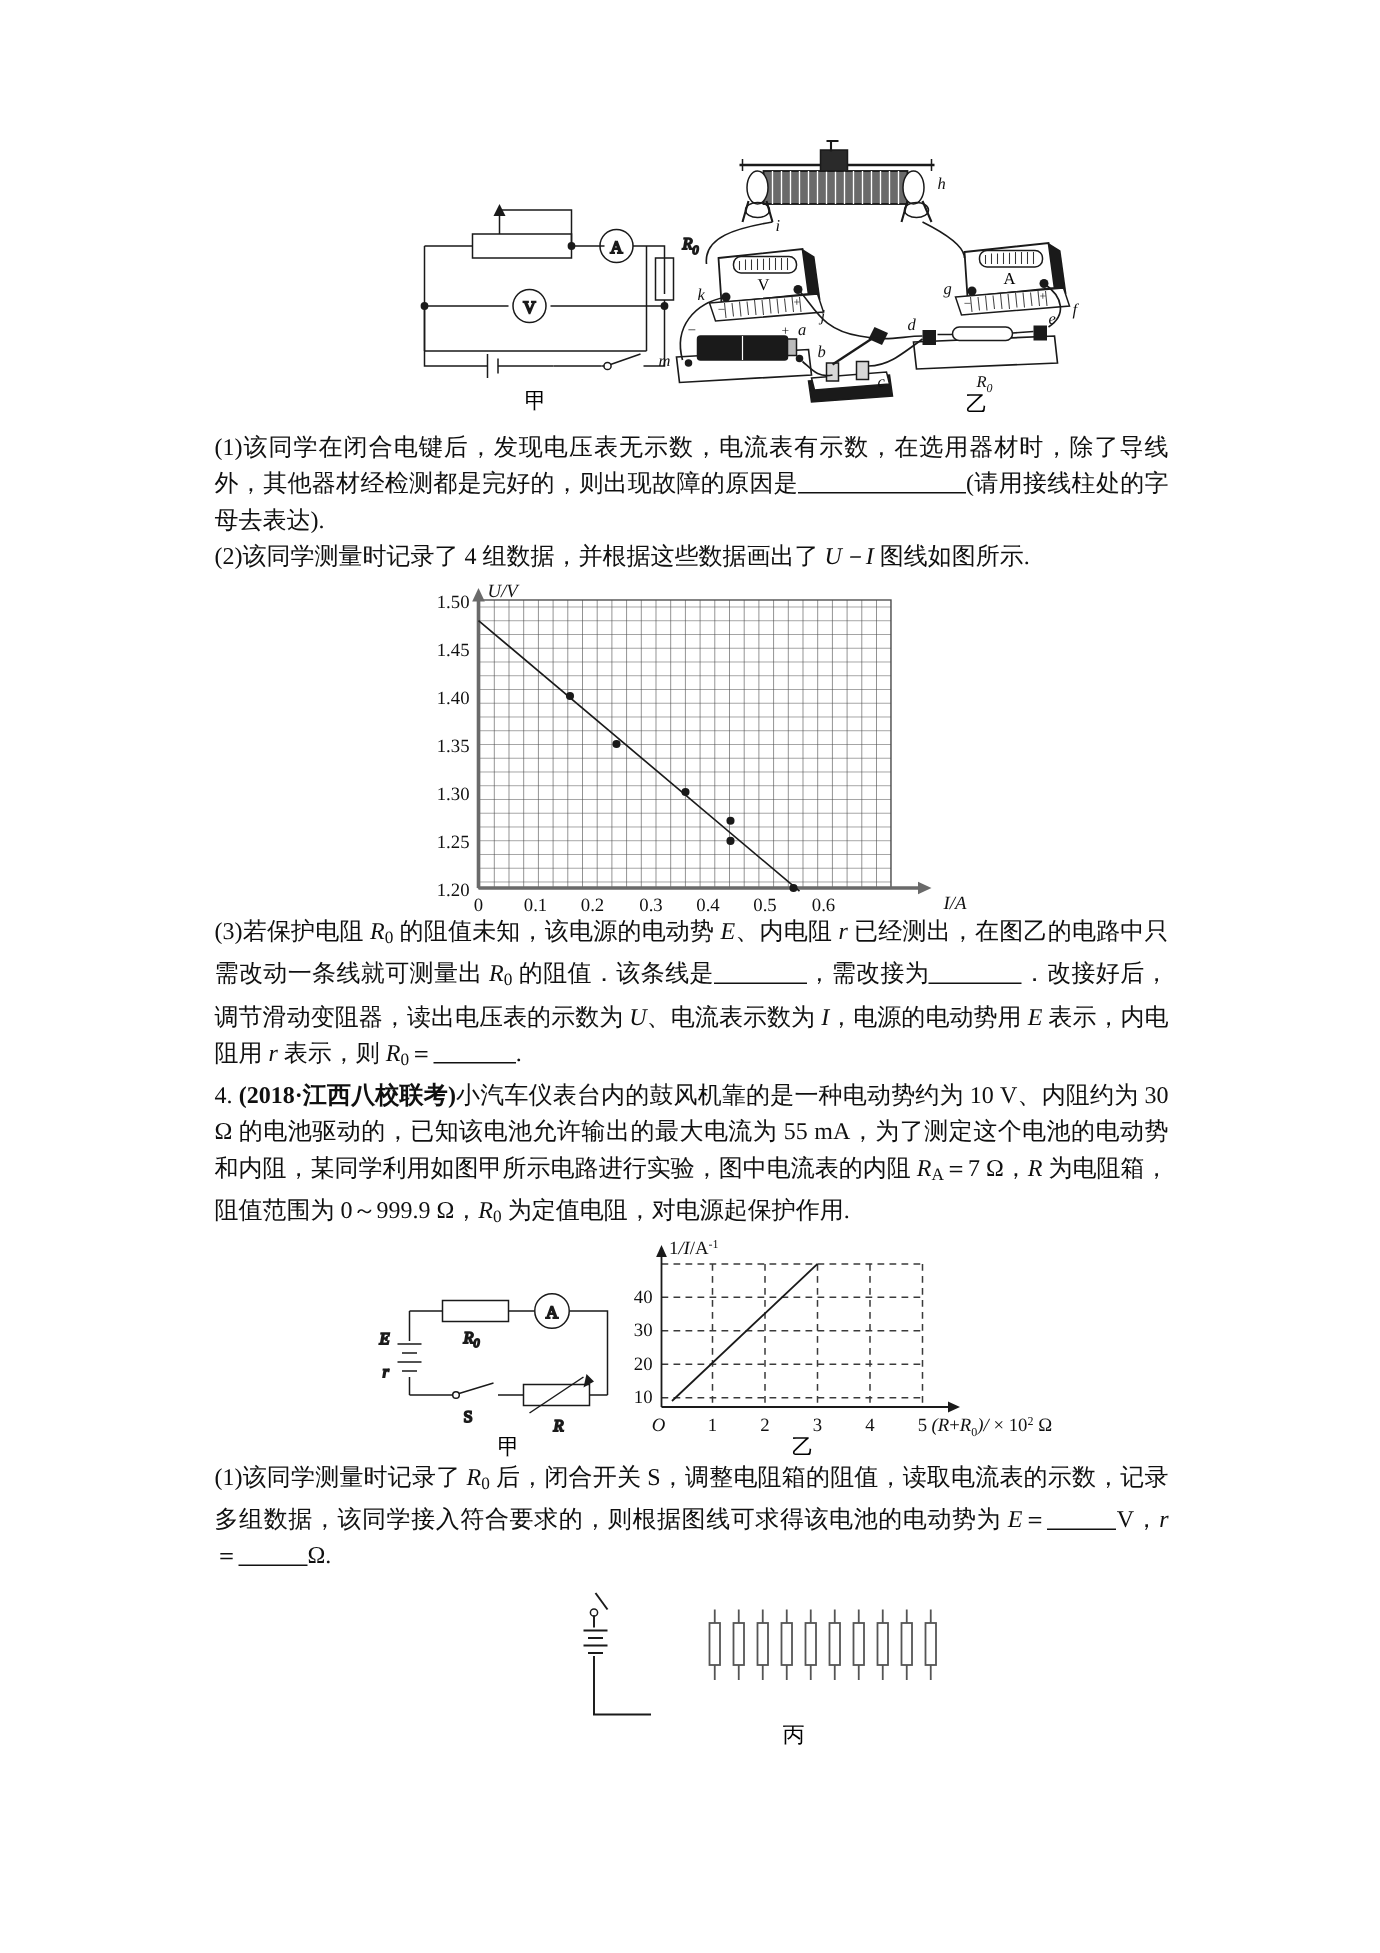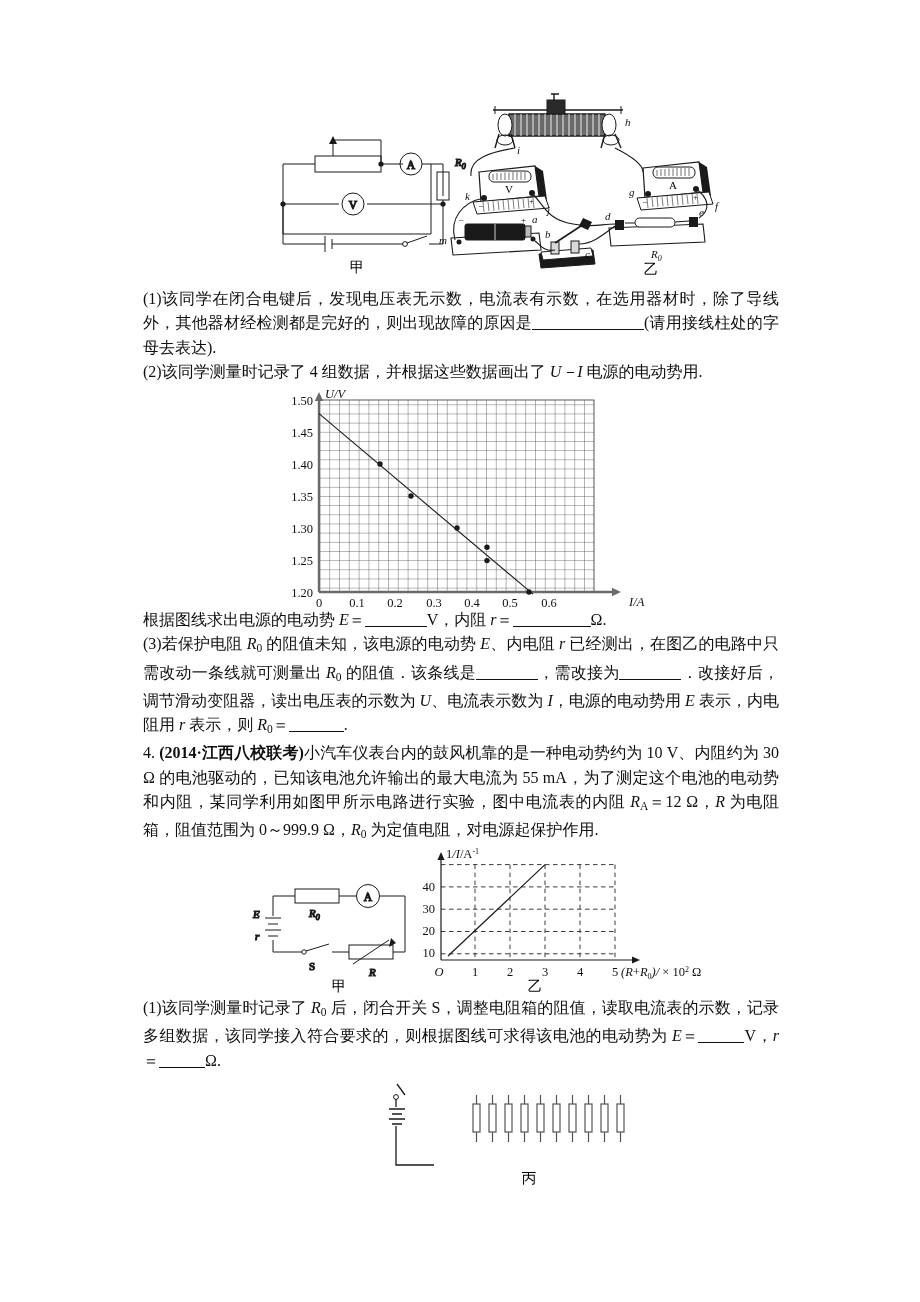--- a/index.html
+++ b/index.html
@@ -207,21 +207,21 @@
         </g>
         <text x="508" y="182" text-anchor="middle" style="font-size:14.5px;font-family:'Liberation Serif',serif;">乙</text>
       </svg>
     </div>
 
     <p class="para" style="margin-top:5px;">
       <span>(1)</span><span>该同学在闭合电键后，发现电压表无示数，电流表有示数，在选用器材时，除了导线外，其他器材经检测都是完好的，则出现故障的原因是</span><span class="blank b14"></span><span>(请用接线柱处的字母去表达).</span>
     </p>
 
     <p class="para">
-      <span>(2)</span><span>该同学测量时记录了 4 组数据，并根据这些数据画出了 </span><span class="it">U－I</span><span> 电源的电动势用.</span>
+      <span>(2)</span><span>该同学测量时记录了 4 组数据，并根据这些数据画出了 </span><span class="it">U－I</span><span> 图线如图所示.</span>
     </p>
 
     <div class="figwrap" style="height:224px;margin-top:2px;text-align:center;">
       <svg width="636" height="224" viewBox="0 0 636 224">
         <defs>
           <pattern id="fineGrid" width="9.8" height="9.166" patternUnits="userSpaceOnUse">
             <path d="M 9.8 0 L 0 0 0 9.166" fill="none" stroke="#4a4a4a" stroke-width="0.8"></path>
           </pattern>
         </defs>
 
@@ -256,30 +256,27 @@
 
         <circle cx="237" cy="78" r="2.7" class="fillk"></circle>
         <circle cx="268" cy="110" r="2.7" class="fillk"></circle>
         <circle cx="314" cy="142" r="2.7" class="fillk"></circle>
         <circle cx="344" cy="161.2" r="2.7" class="fillk"></circle>
         <circle cx="344" cy="174.6" r="2.7" class="fillk"></circle>
         <circle cx="386" cy="206" r="2.7" class="fillk"></circle>
       </svg>
     </div>
 
-    <p class="para" style="margin-top:-2px;">
-      <span>根据图线求出电源的电动势 </span><span class="it">E</span><span>＝</span><span class="blank b8"></span><span>V，内阻 </span><span class="it">r</span><span>＝</span><span class="blank b10"></span><span>Ω.</span>
-    </p>
 
     <p class="para">
       <span>(3)</span><span>若保护电阻 </span><span class="it">R</span><span class="sub">0</span><span> 的阻值未知，该电源的电动势 </span><span class="it">E</span><span>、内电阻 </span><span class="it">r</span><span> 已经测出，在图乙的电路中只需改动一条线就可测量出 </span><span class="it">R</span><span class="sub">0</span><span> 的阻值．该条线是</span><span class="blank b8"></span><span>，需改接为</span><span class="blank b8"></span><span>．改接好后，调节滑动变阻器，读出电压表的示数为 </span><span class="it">U</span><span>、电流表示数为 </span><span class="it">I</span><span>，电源的电动势用 </span><span class="it">E</span><span> 表示，内电阻用 </span><span class="it">r</span><span> 表示，则 </span><span class="it">R</span><span class="sub">0</span><span>＝</span><span class="blank b7"></span><span>.</span>
     </p>
 
     <p class="para">
-      <span>4.</span> <span class="bold">(2014·江西八校联考)</span><span>小汽车仪表台内的鼓风机靠的是一种电动势约为 10 V、内阻约为 30 Ω 的电池驱动的，已知该电池允许输出的最大电流为 55 mA，为了测定这个电池的电动势和内阻，某同学利用如图甲所示电路进行实验，图中电流表的内阻 </span><span class="it">R</span><span class="sub">A</span><span>＝12 Ω，</span><span class="it">R</span><span> 为电阻箱，阻值范围为 0～999.9 Ω，</span><span class="it">R</span><span class="sub">0</span><span> 为定值电阻，对电源起保护作用.</span>
+      <span>4.</span> <span class="bold">(2018·江西八校联考)</span><span>小汽车仪表台内的鼓风机靠的是一种电动势约为 10 V、内阻约为 30 Ω 的电池驱动的，已知该电池允许输出的最大电流为 55 mA，为了测定这个电池的电动势和内阻，某同学利用如图甲所示电路进行实验，图中电流表的内阻 </span><span class="it">R</span><span class="sub">A</span><span>＝7 Ω，</span><span class="it">R</span><span> 为电阻箱，阻值范围为 0～999.9 Ω，</span><span class="it">R</span><span class="sub">0</span><span> 为定值电阻，对电源起保护作用.</span>
     </p>
 
     <div class="figwrap" style="height:145px;margin-top:2px;">
       <svg width="636" height="145" viewBox="0 0 636 145">
 
         <g stroke="#1a1a1a" stroke-width="1.2" fill="none">
 
           <path class="thin" d="M130 48 L152 48 M196 48 L213 48 M237 48 L262 48 L262 104"></path>
           <rect x="152" y="41" width="44" height="14" class="thin"></rect>
           <text x="166" y="69" class="lbl">R<tspan dy="3" style="font-size:8px">0</tspan></text>

